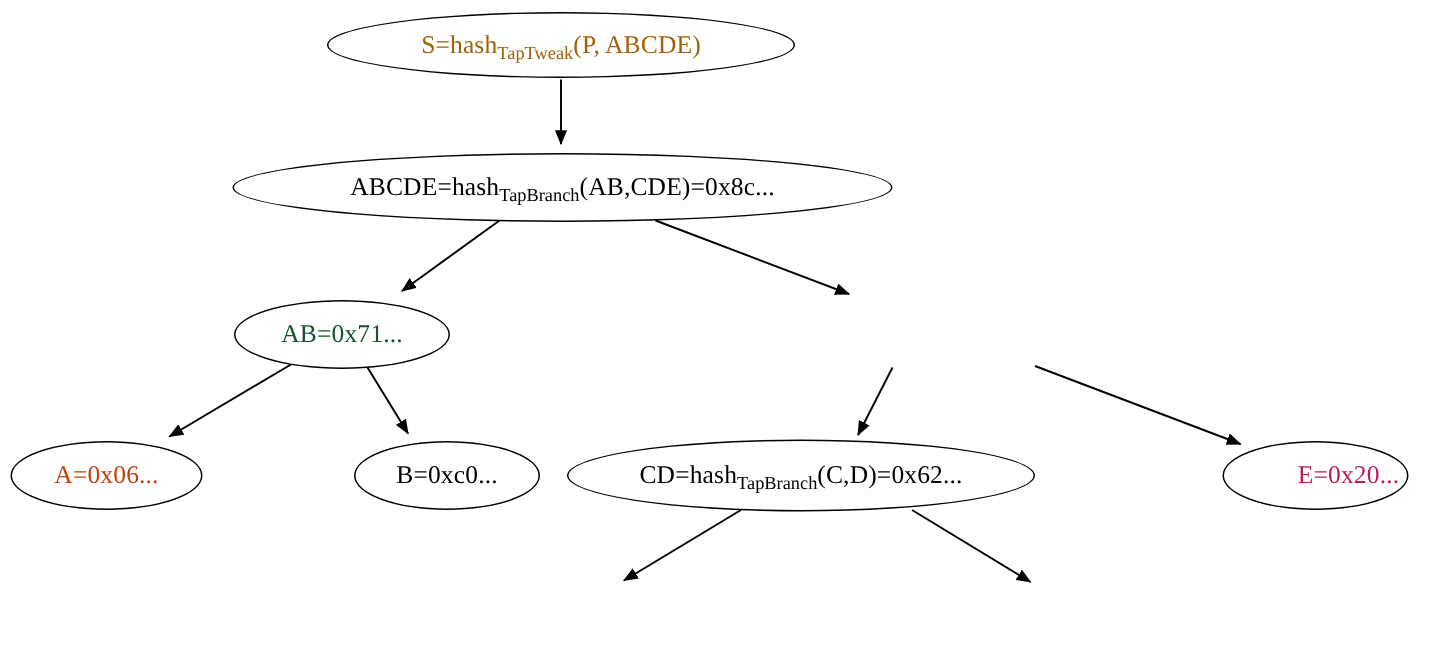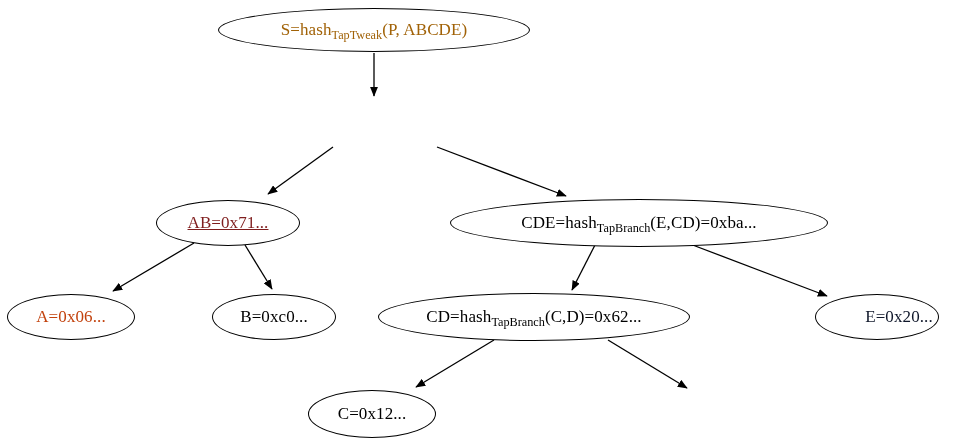--- a/index.html
+++ b/index.html
@@ -75,35 +75,32 @@
         <line x1="595" y1="245" x2="572" y2="290" stroke="#000000" stroke-width="1.3" marker-end="url(#arrowhead)"></line>
         <line x1="690" y1="244" x2="827" y2="296" stroke="#000000" stroke-width="1.3" marker-end="url(#arrowhead)"></line>
         <line x1="494" y1="340" x2="416" y2="387" stroke="#000000" stroke-width="1.3" marker-end="url(#arrowhead)"></line>
         <line x1="608" y1="340" x2="687" y2="388" stroke="#000000" stroke-width="1.3" marker-end="url(#arrowhead)"></line>
       </g>
   </svg>
 
   <div class="node" style="left: 218px; top: 8px; width: 312px; height: 44px; border-color: rgb(0, 0, 0); background: rgb(255, 255, 255);">
     <span class="node-label" style="color: #a16207;">S=hash<sub>TapTweak</sub>(P, ABCDE)</span>
   </div>
+  <div class="node" style="left: 155px; top: 102px; width: 440px; height: 46px; border-color: rgb(0, 0, 0); background: rgb(255, 255, 255);">
+    <span class="node-label" style="color: rgb(0, 0, 0);">ABCDE=hash<sub>TapBranch</sub>(AB,CDE)=0x8c...</span>
+  </div>
   <div class="node" style="left: 156px; top: 200px; width: 144px; height: 46px; border-color: rgb(0, 0, 0); background: rgb(255, 255, 255);">
-    <span class="node-label" style="color: #7f1d1d; text-decoration: underline;">AB=0x71...</span>
-  </div>
-  <div class="node" style="left: 450px; top: 199px; width: 378px; height: 48px; border-color: rgb(0, 0, 0); background: rgb(255, 255, 255);">
-    <span class="node-label" style="color: rgb(0, 0, 0);">CDE=hash<sub>TapBranch</sub>(E,CD)=0xba...</span>
+    <span class="node-label" style="color: #14532d;">AB=0x71...</span>
   </div>
   <div class="node" style="left: 7px; top: 294px; width: 128px; height: 46px; border-color: rgb(0, 0, 0); background: rgb(255, 255, 255);">
     <span class="node-label" style="color: #c2410c;">A=0x06...</span>
   </div>
-  <div class="node" style="left: 212px; top: 294px; width: 124px; height: 46px; border-color: rgb(0, 0, 0); background: rgb(255, 255, 255);">
+  <div class="node" style="left: 236px; top: 294px; width: 124px; height: 46px; border-color: rgb(0, 0, 0); background: rgb(255, 255, 255);">
     <span class="node-label" style="color: rgb(0, 0, 0);">B=0xc0...</span>
   </div>
   <div class="node" style="left: 378px; top: 293px; width: 312px; height: 48px; border-color: rgb(0, 0, 0); background: rgb(255, 255, 255);">
     <span class="node-label" style="color: rgb(0, 0, 0);">CD=hash<sub>TapBranch</sub>(C,D)=0x62...</span>
   </div>
   <div class="node" style="left: 815px; top: 294px; width: 124px; height: 46px; border-color: rgb(0, 0, 0); background: rgb(255, 255, 255);">
-    <span class="node-label" style="color: #0f172a; margin-left: 44px;">E=0x20...</span>
-  </div>
-  <div class="node" style="left: 308px; top: 390px; width: 128px; height: 48px; border-color: rgb(0, 0, 0); background: rgb(255, 255, 255);">
-    <span class="node-label" style="color: rgb(0, 0, 0);">C=0x12...</span>
+    <span class="node-label" style="color: #be185d; margin-left: 44px;">E=0x20...</span>
   </div>
 
 </div>
 
 </body></html>

